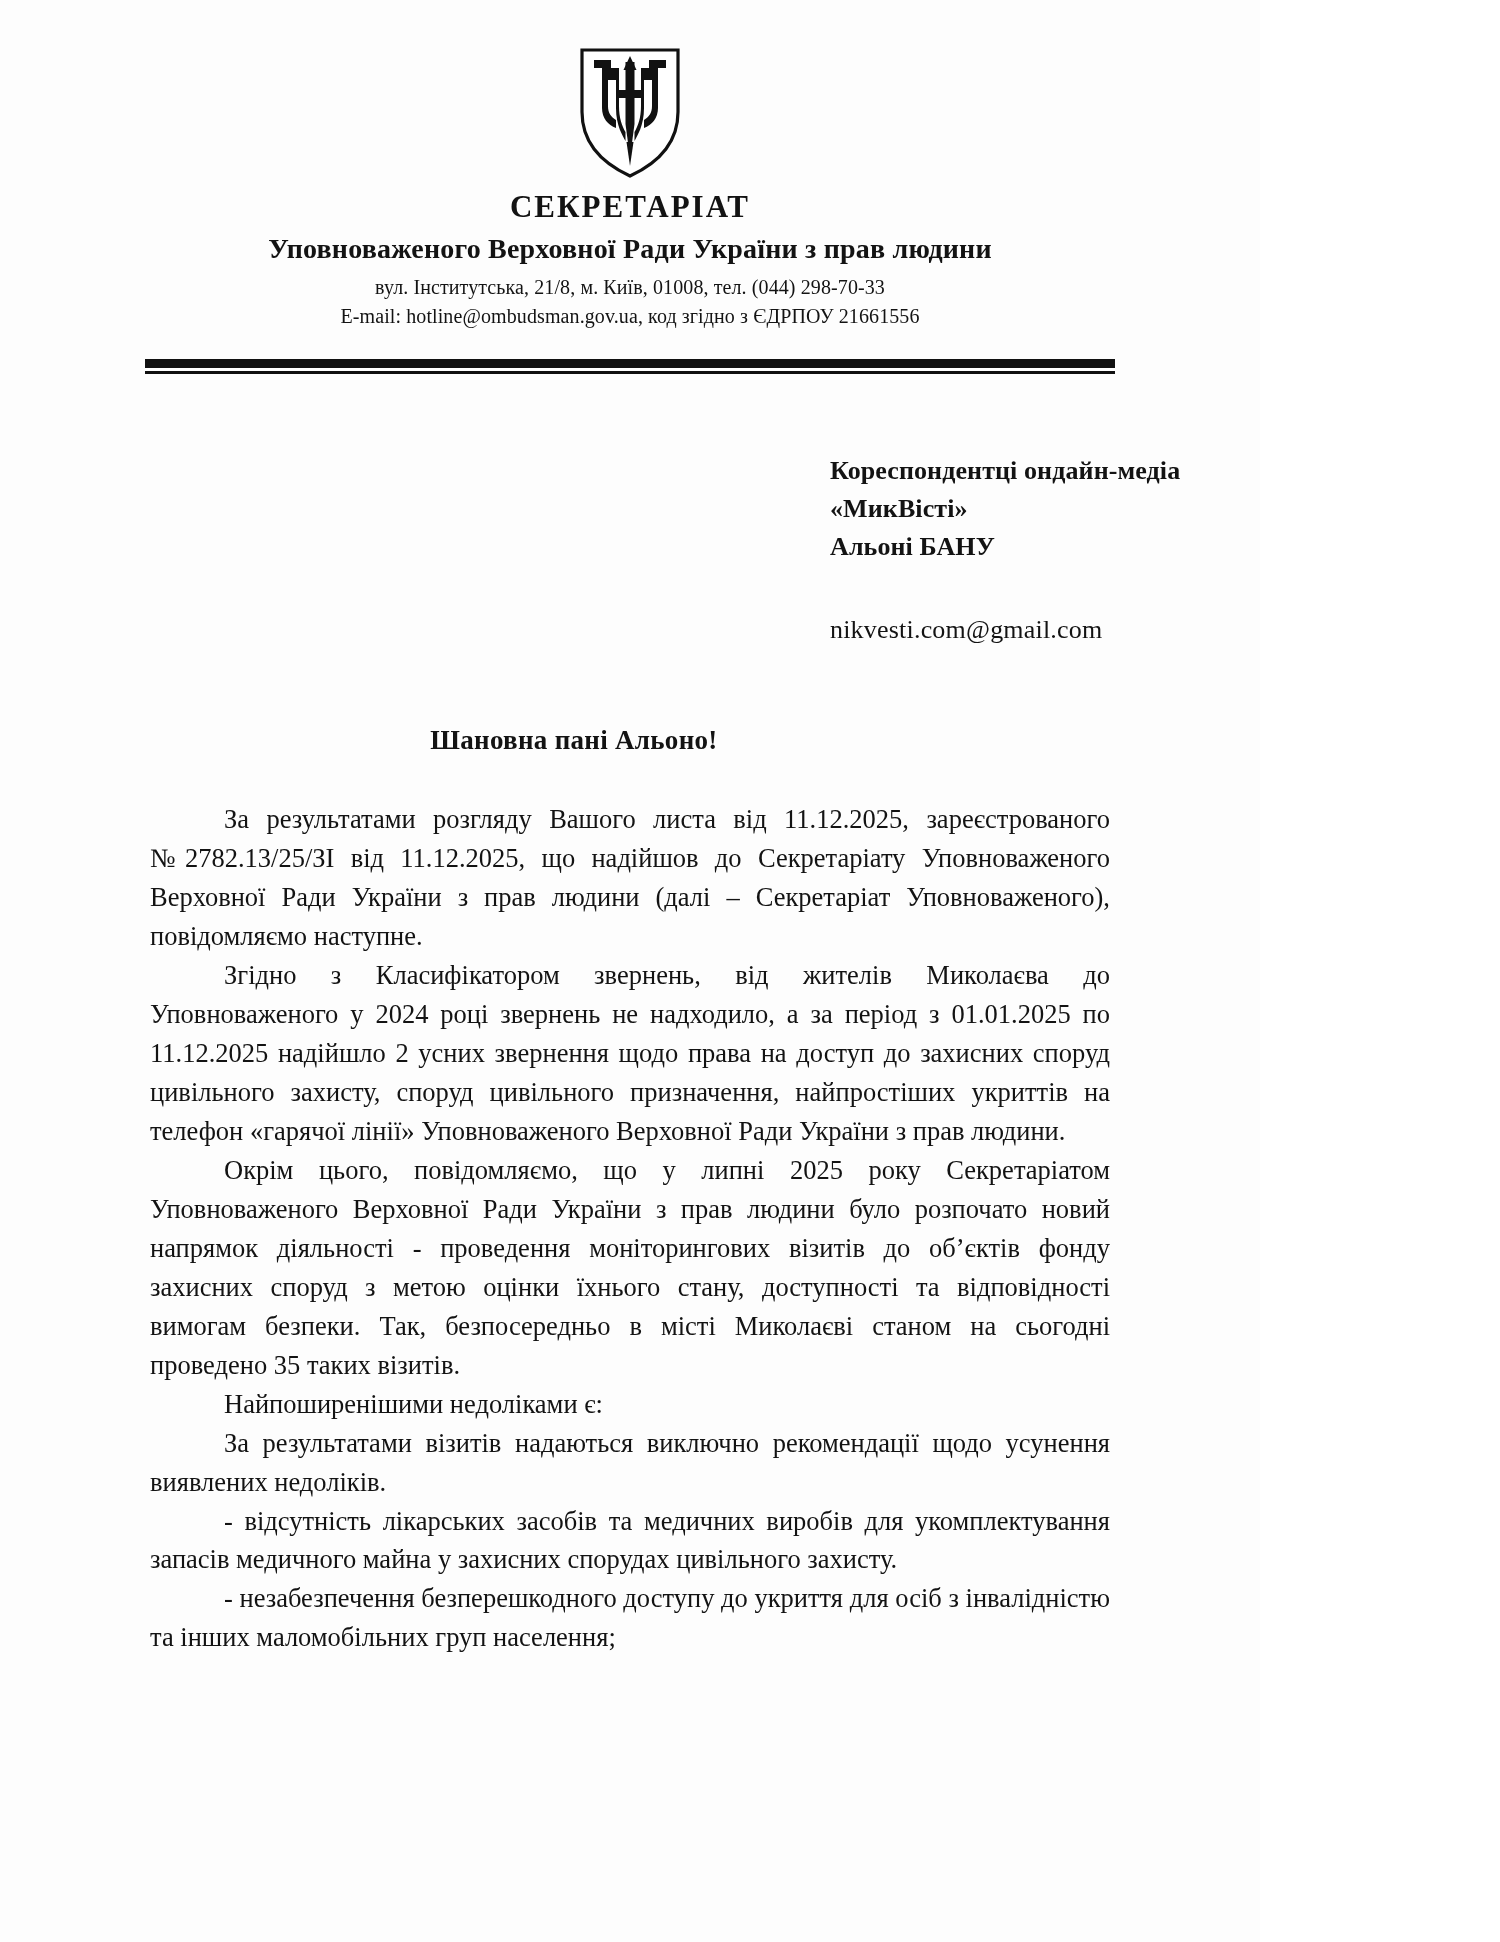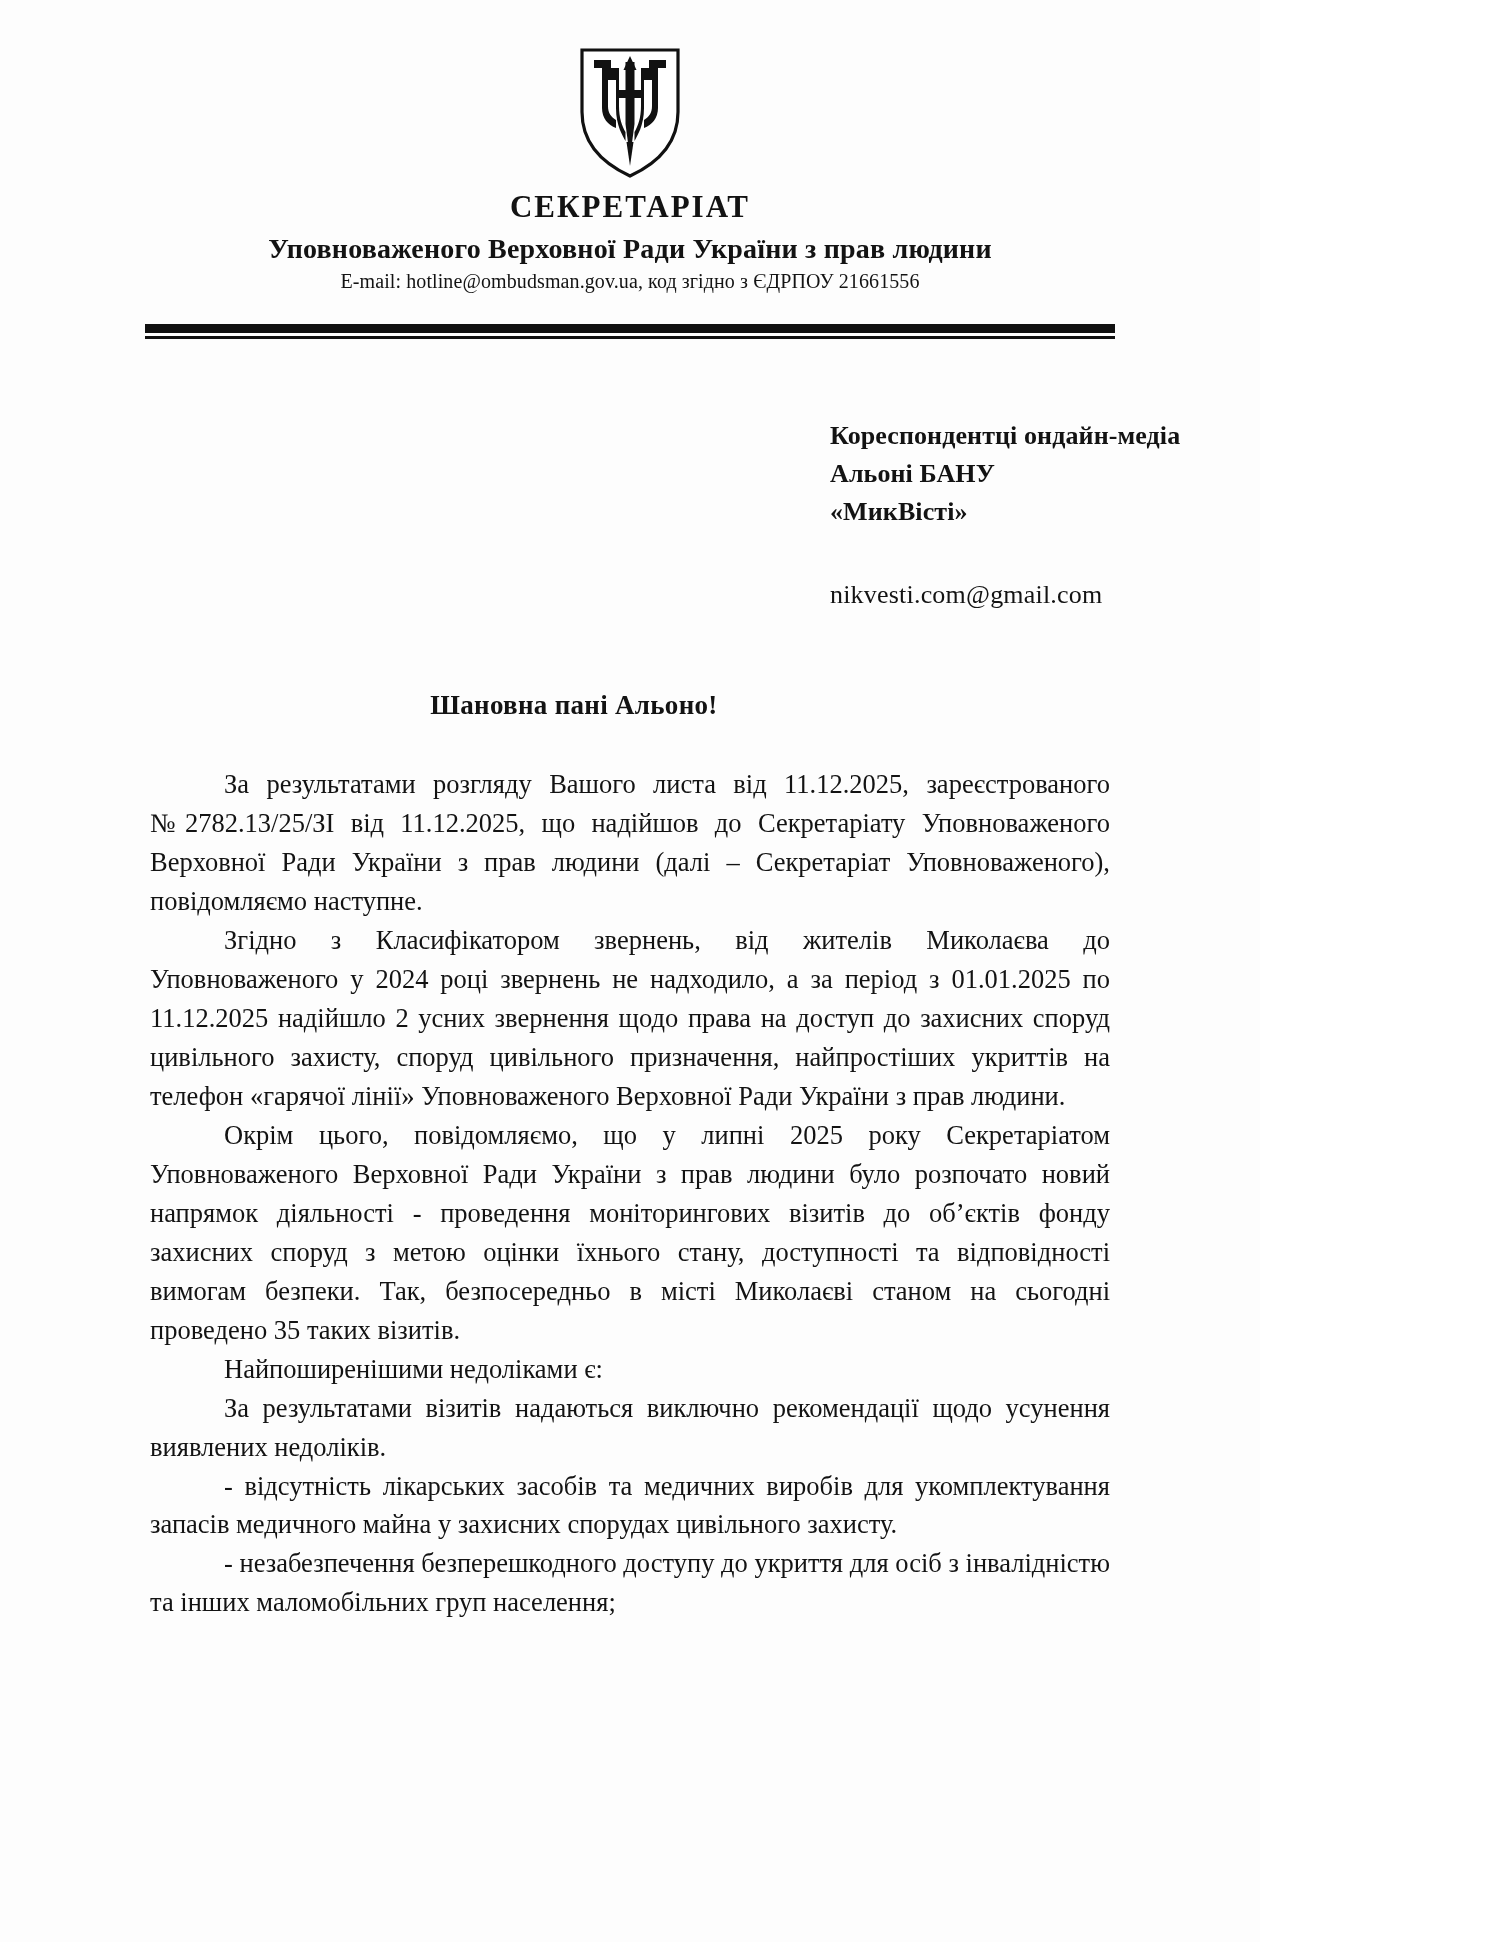--- a/index.html
+++ b/index.html
@@ -154,33 +154,34 @@
         <path d="M38 44 L66 44 L66 52 L38 52 Z"></path>
 
         <path d="M48.5 96 L55.5 96 L52 120 Z"></path>
       </g>
     </svg>
   </div>
 
   <div class="letterhead">
     <div class="lh-title">СЕКРЕТАРІАТ</div>
     <div class="lh-subtitle">Уповноваженого Верховної Ради України з прав людини</div>
+    <div class="lh-address">вул. Інститутська, 21/8, м. Київ, 01008,  тел. (044) 298-70-33</div>
     <div class="lh-email">E-mail: hotline@ombudsman.gov.ua, код згідно з ЄДРПОУ 21661556</div>
   </div>
 
   <div class="divider">
     <div class="rule-thick"></div>
     <div class="rule-gap"></div>
     <div class="rule-thin"></div>
   </div>
 
   <div class="addressee">
     <div class="addressee-line">Кореспондентці ондайн-медіа</div>
+    <div class="addressee-line">«МикВісті»</div>
     <div class="addressee-line">Альоні БАНУ</div>
-    <div class="addressee-line">«МикВісті»</div>
   </div>
   <div class="addressee-email">nikvesti.com@gmail.com</div>
 
   <div class="salutation">Шановна пані Альоно!</div>
 
   <div class="body-text">
     <p>За результатами розгляду Вашого листа від 11.12.2025, зареєстрованого №2782.13/25/ЗІ від 11.12.2025, що надійшов до Секретаріату Уповноваженого Верховної Ради України з прав людини (далі – Секретаріат Уповноваженого), повідомляємо наступне.</p>
     <p>Згідно з Класифікатором звернень, від жителів Миколаєва до Уповноваженого у 2024 році звернень не надходило, а за період з 01.01.2025 по 11.12.2025 надійшло 2 усних звернення щодо права на доступ до захисних споруд цивільного захисту, споруд цивільного призначення, найпростіших укриттів на телефон «гарячої лінії» Уповноваженого Верховної Ради України з прав людини.</p>
     <p>Окрім цього, повідомляємо, що у липні 2025 року Секретаріатом Уповноваженого Верховної Ради України з прав людини було розпочато новий напрямок діяльності - проведення моніторингових візитів до об’єктів фонду захисних споруд з метою оцінки їхнього стану, доступності та відповідності вимогам безпеки. Так, безпосередньо в місті Миколаєві станом на сьогодні проведено 35 таких візитів.</p>
     <p>Найпоширенішими недоліками є:</p>

